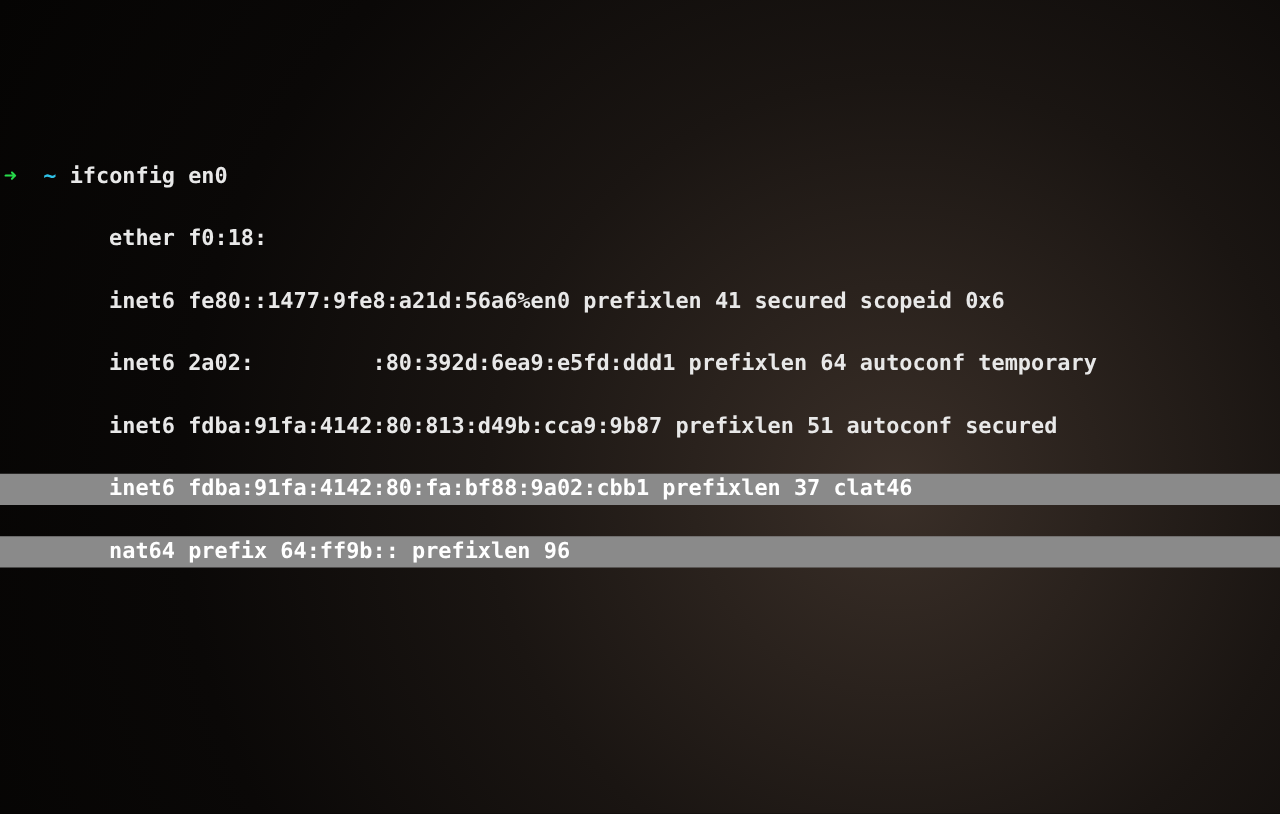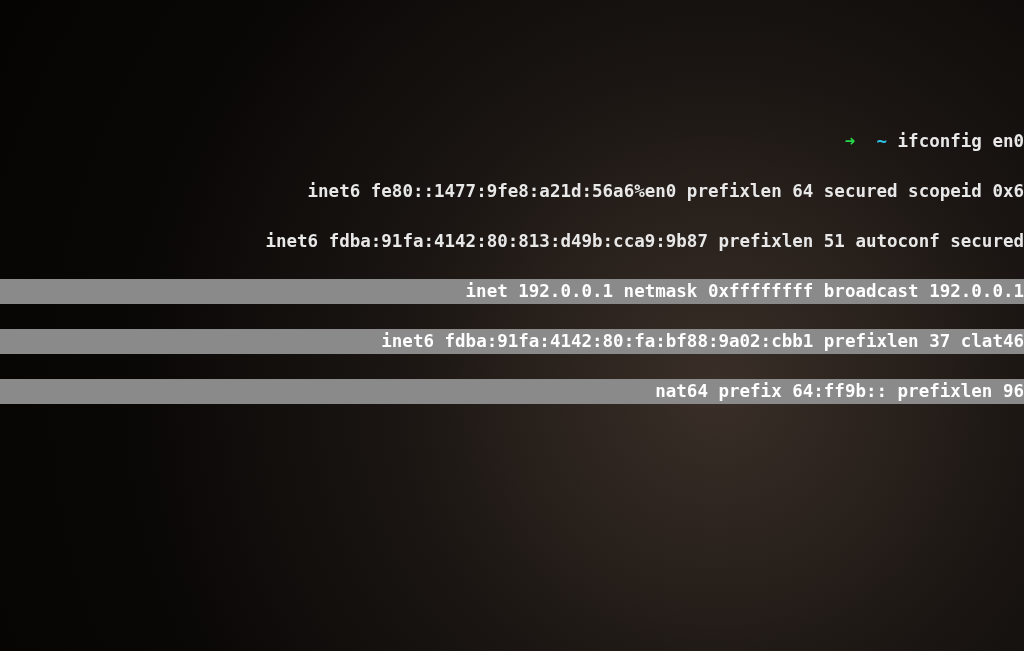--- a/index.html
+++ b/index.html
@@ -18,21 +18,20 @@
     color: #e8e8e8;
     white-space: pre;
     letter-spacing: 0px;
   }
   .term {
     padding: 4px 0 0 0;
   }
   .line {
     min-height: 25px;
     padding-left: 3px;
-    text-align: right;
   }
   .arrow {
     color: #26d94a;
     font-weight: bold;
   }
   .tilde {
     color: #2fc2e8;
     font-weight: bold;
   }
   .cmd {
@@ -49,23 +48,24 @@
     display: block;
   }
 </style>
 </head>
 <body>
 
 
 
 <div class="term">
 <div class="line"><span class="arrow">➜</span>  <span class="tilde">~</span> <span class="cmd">ifconfig en0</span></div>
-<div class="line out">        inet6 fe80::1477:9fe8:a21d:56a6%en0 prefixlen 64 secured scopeid 0x6</div>
+<div class="line out">        ether f0:18:</div>
+<div class="line out">        inet6 fe80::1477:9fe8:a21d:56a6%en0 prefixlen 41 secured scopeid 0x6</div>
+<div class="line out">        inet6 2a02:         :80:392d:6ea9:e5fd:ddd1 prefixlen 64 autoconf temporary</div>
 <div class="line out">        inet6 fdba:91fa:4142:80:813:d49b:cca9:9b87 prefixlen 51 autoconf secured</div>
-<div class="line out hl">        inet 192.0.0.1 netmask 0xffffffff broadcast 192.0.0.1</div>
 <div class="line out hl">        inet6 fdba:91fa:4142:80:fa:bf88:9a02:cbb1 prefixlen 37 clat46</div>
 <div class="line out hl">        nat64 prefix 64:ff9b:: prefixlen 96</div>
 
 
 
 
 
 
 
 

